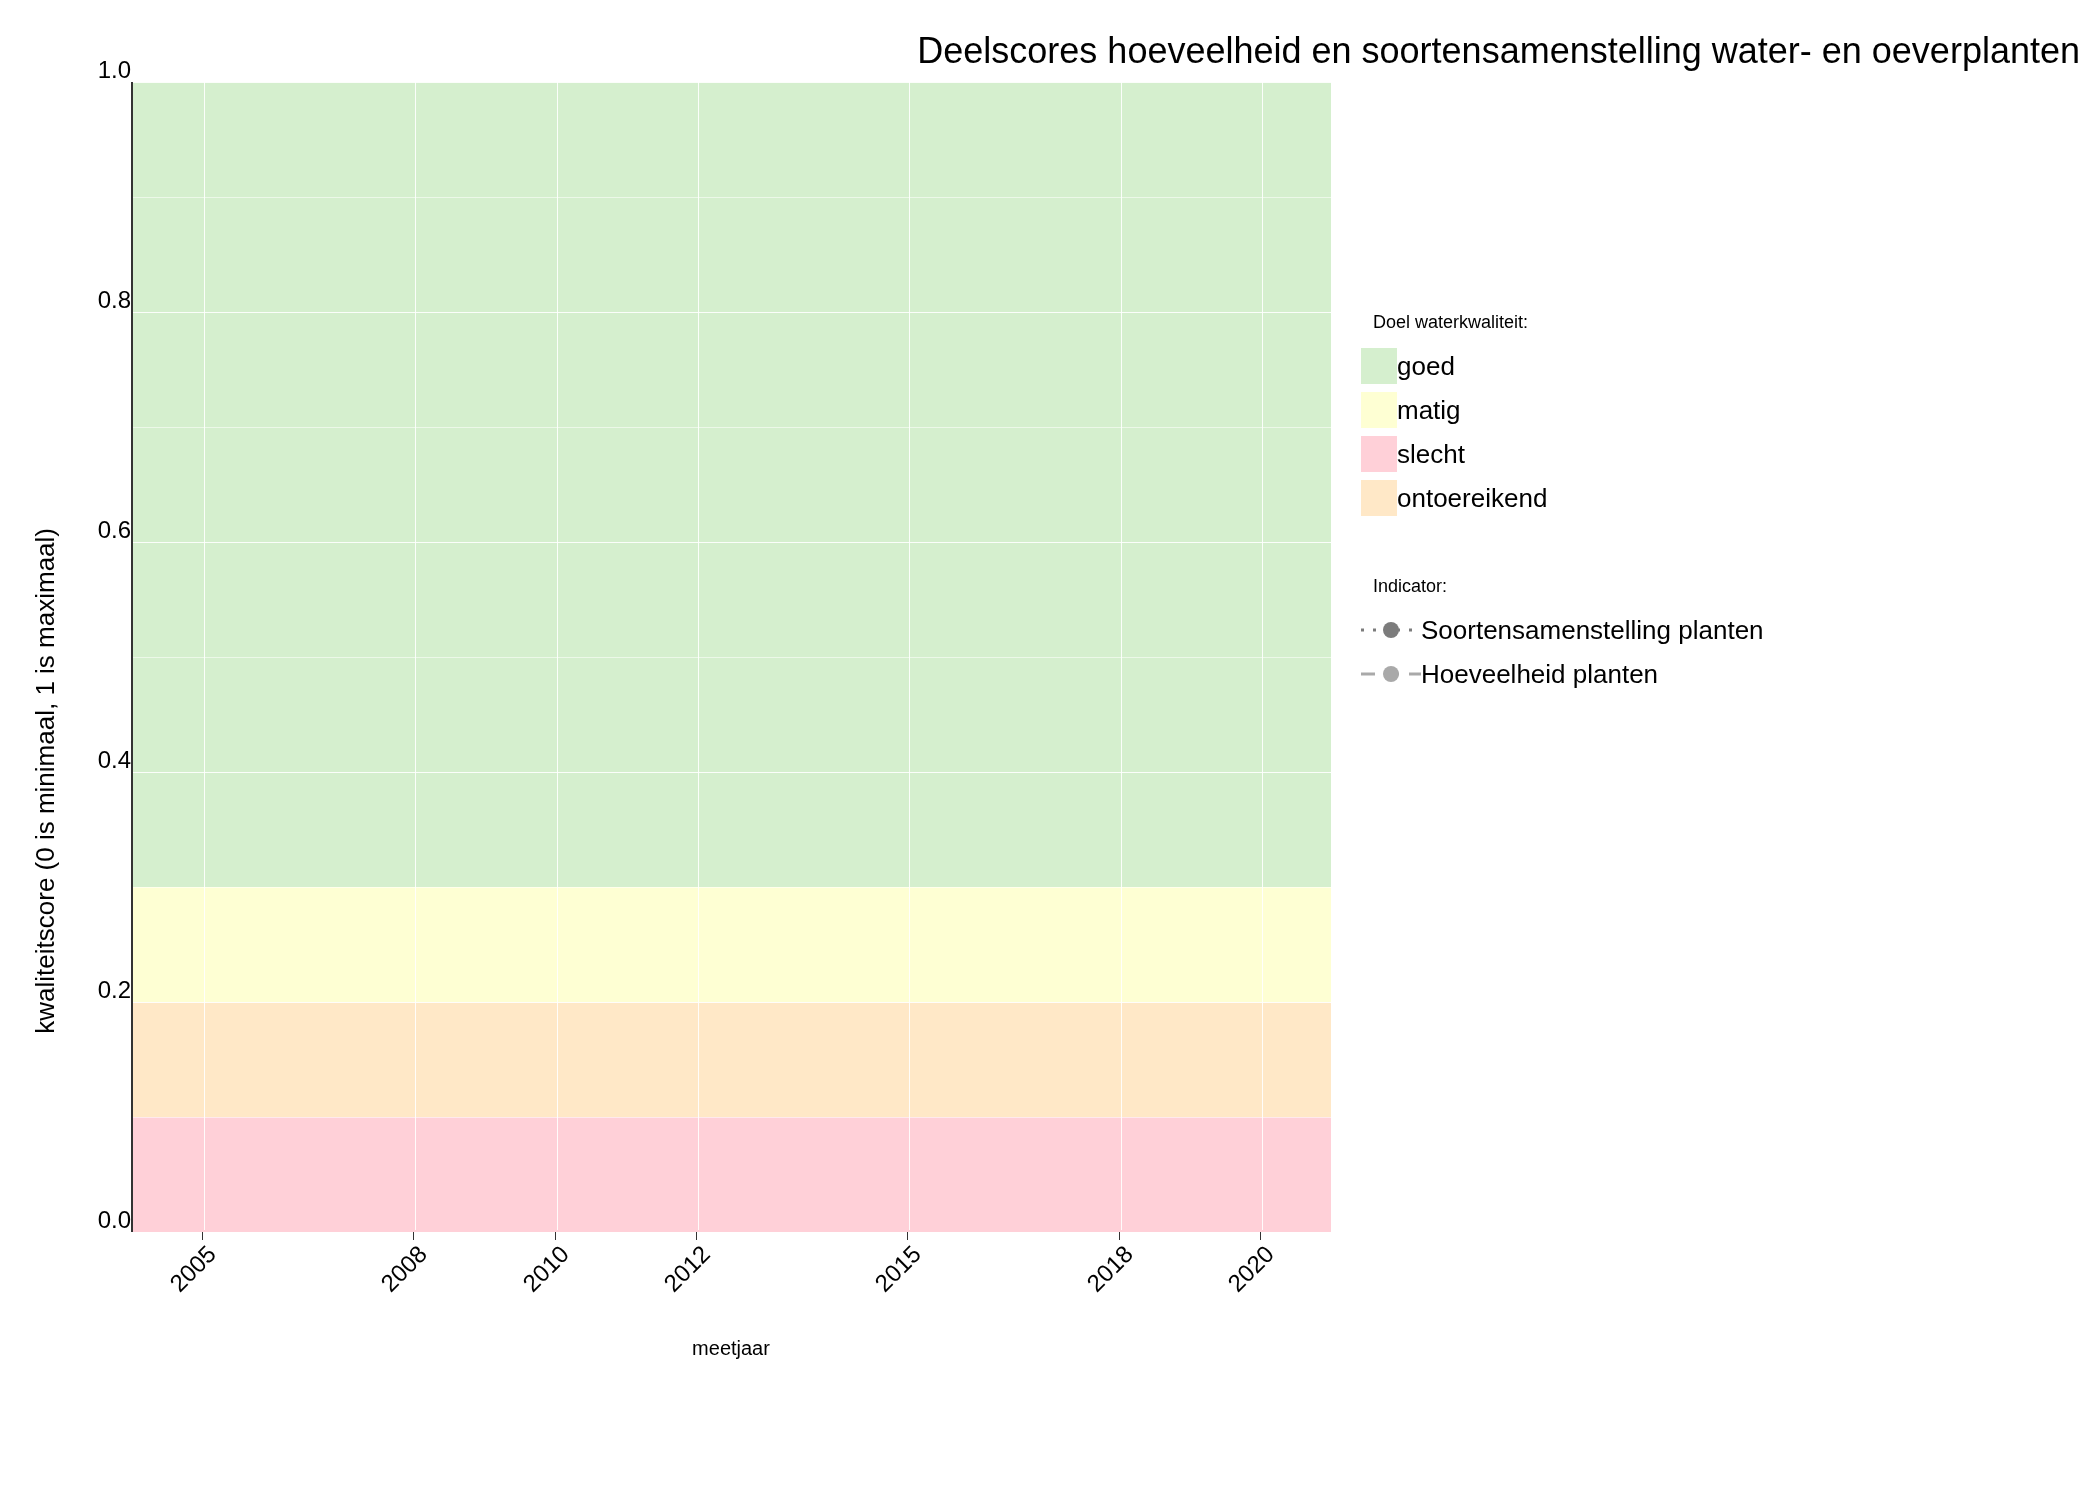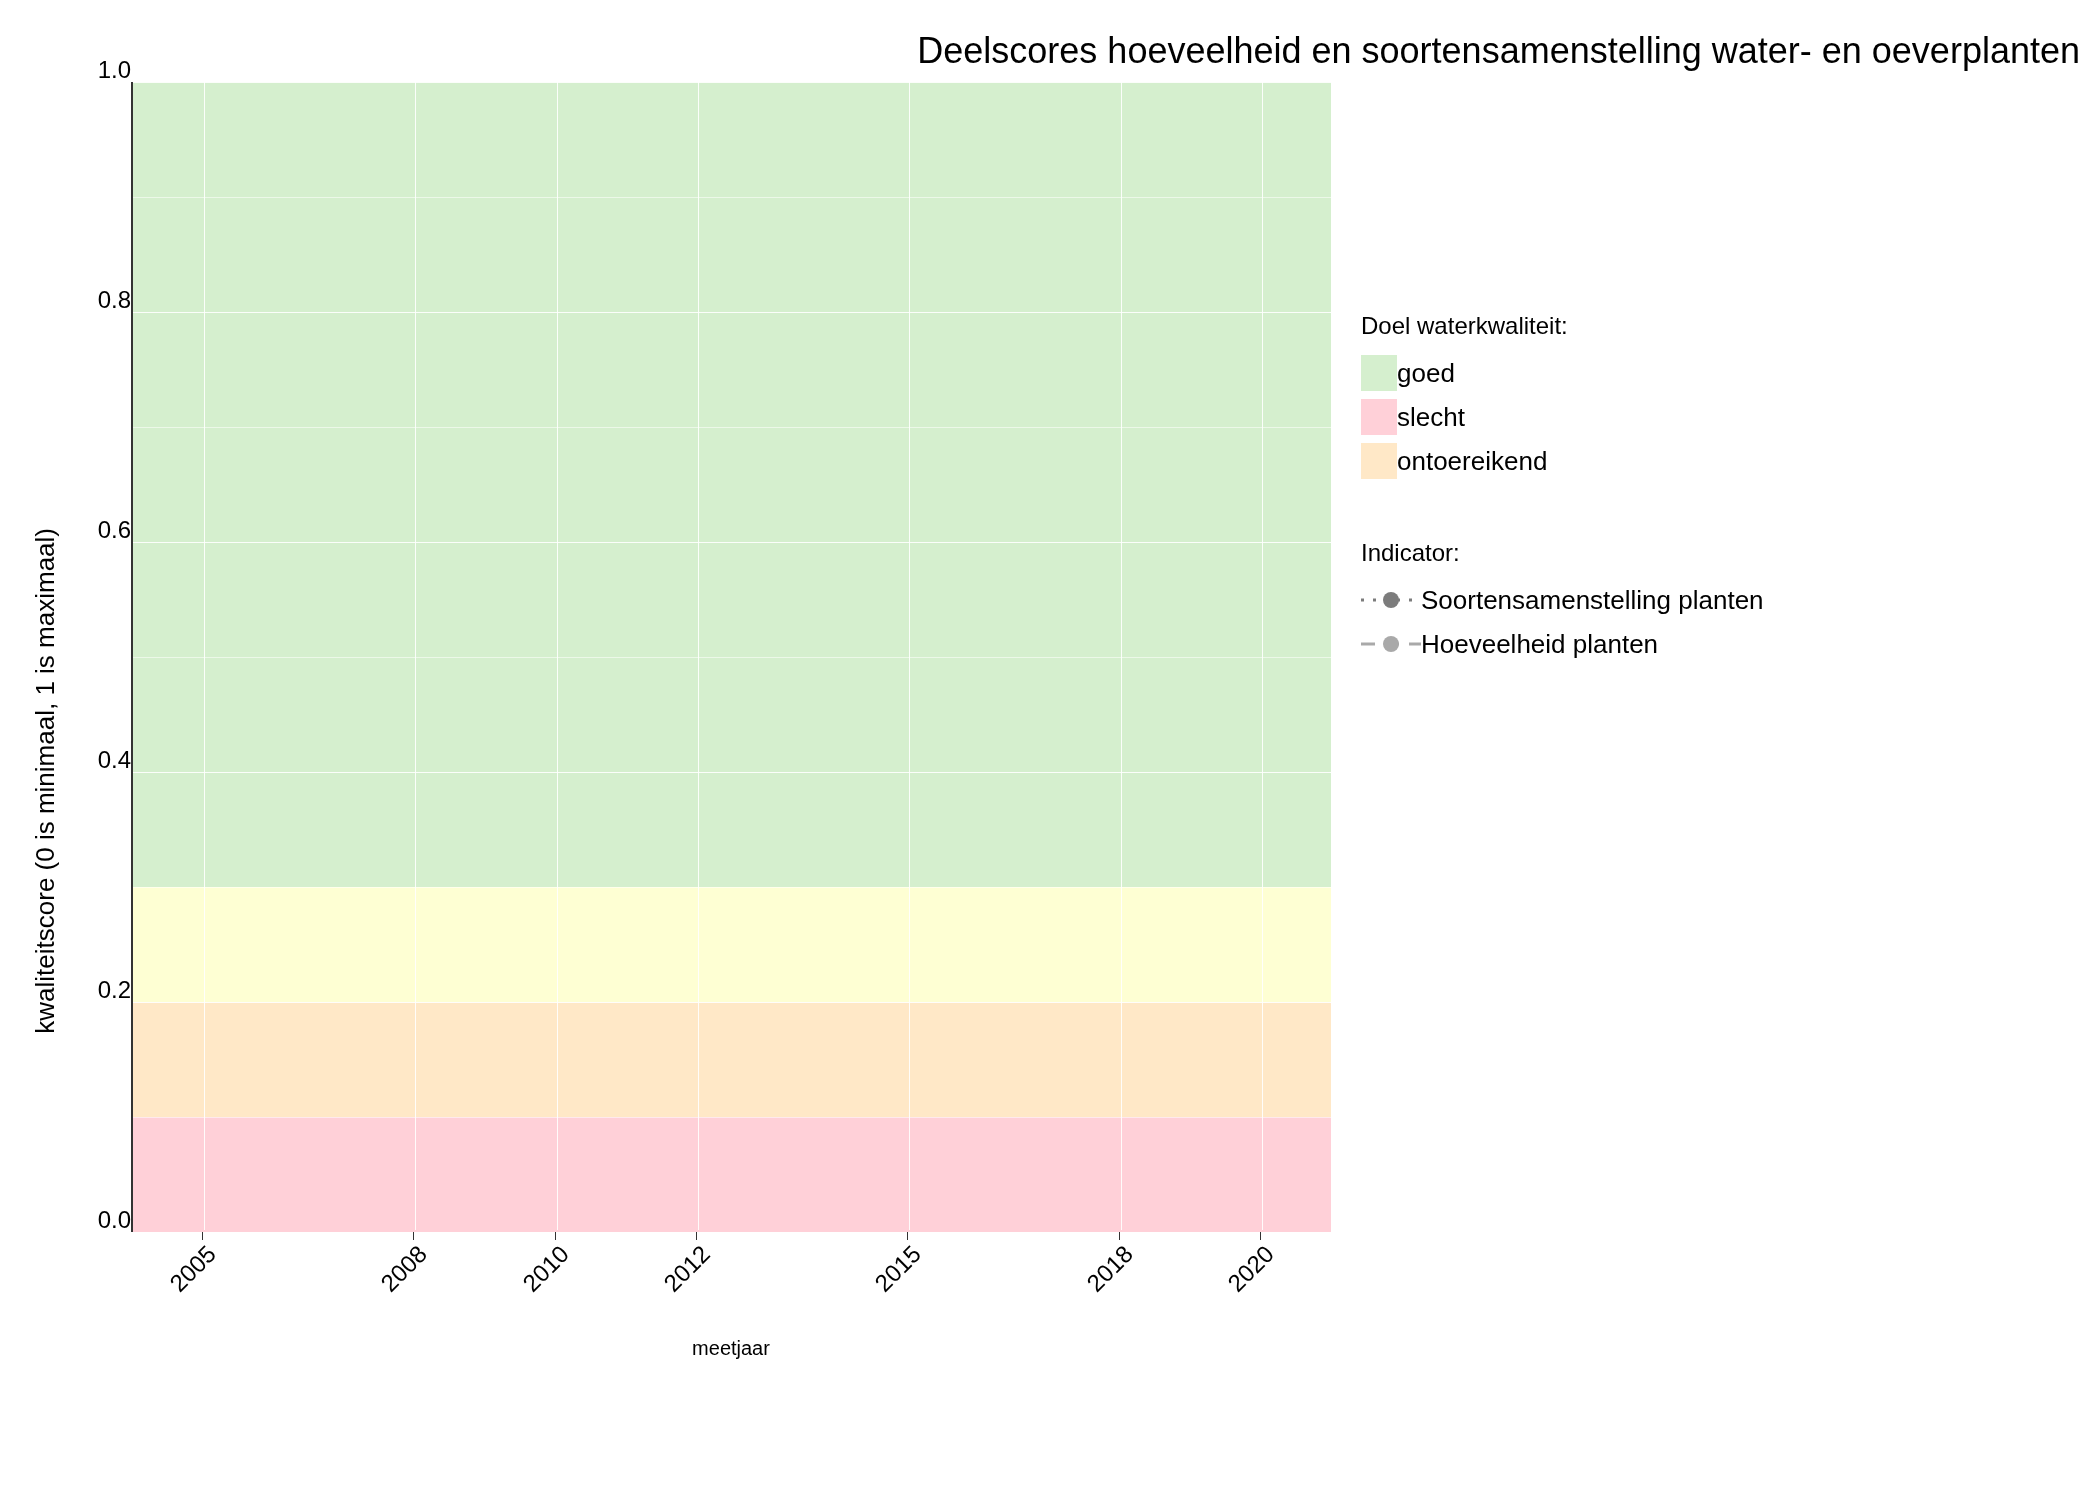--- a/index.html
+++ b/index.html
@@ -101,22 +101,23 @@
     margin-top: 35px;
   }
   .legend {
     padding-top: 230px;
     font-size: 26px;
     display: flex;
     flex-direction: column;
     gap: 60px;
   }
   .legend-section-title {
-    font-size: 24px;
+    font-size: 18px;
     margin-bottom: 15px;
+    margin-left: 12px;
   }
   .legend-items {
     display: flex;
     flex-direction: column;
     gap: 8px;
   }
   .legend-item {
     display: flex;
     align-items: center;
   }
@@ -238,20 +239,24 @@
 
     <div class="legend">
       <div>
         <div class="legend-section-title">Doel waterkwaliteit:</div>
         <div class="legend-items" id="legend-bands">
             <div class="legend-item">
               <div class="legend-swatch" style="background: rgb(213, 239, 206);"></div>
               <span>goed</span>
             </div>
             <div class="legend-item">
+              <div class="legend-swatch" style="background: rgb(254, 255, 211);"></div>
+              <span>matig</span>
+            </div>
+            <div class="legend-item">
               <div class="legend-swatch" style="background: rgb(255, 208, 216);"></div>
               <span>slecht</span>
             </div>
             <div class="legend-item">
               <div class="legend-swatch" style="background: rgb(255, 232, 199);"></div>
               <span>ontoereikend</span>
             </div>
           </div>
       </div>
       <div>

